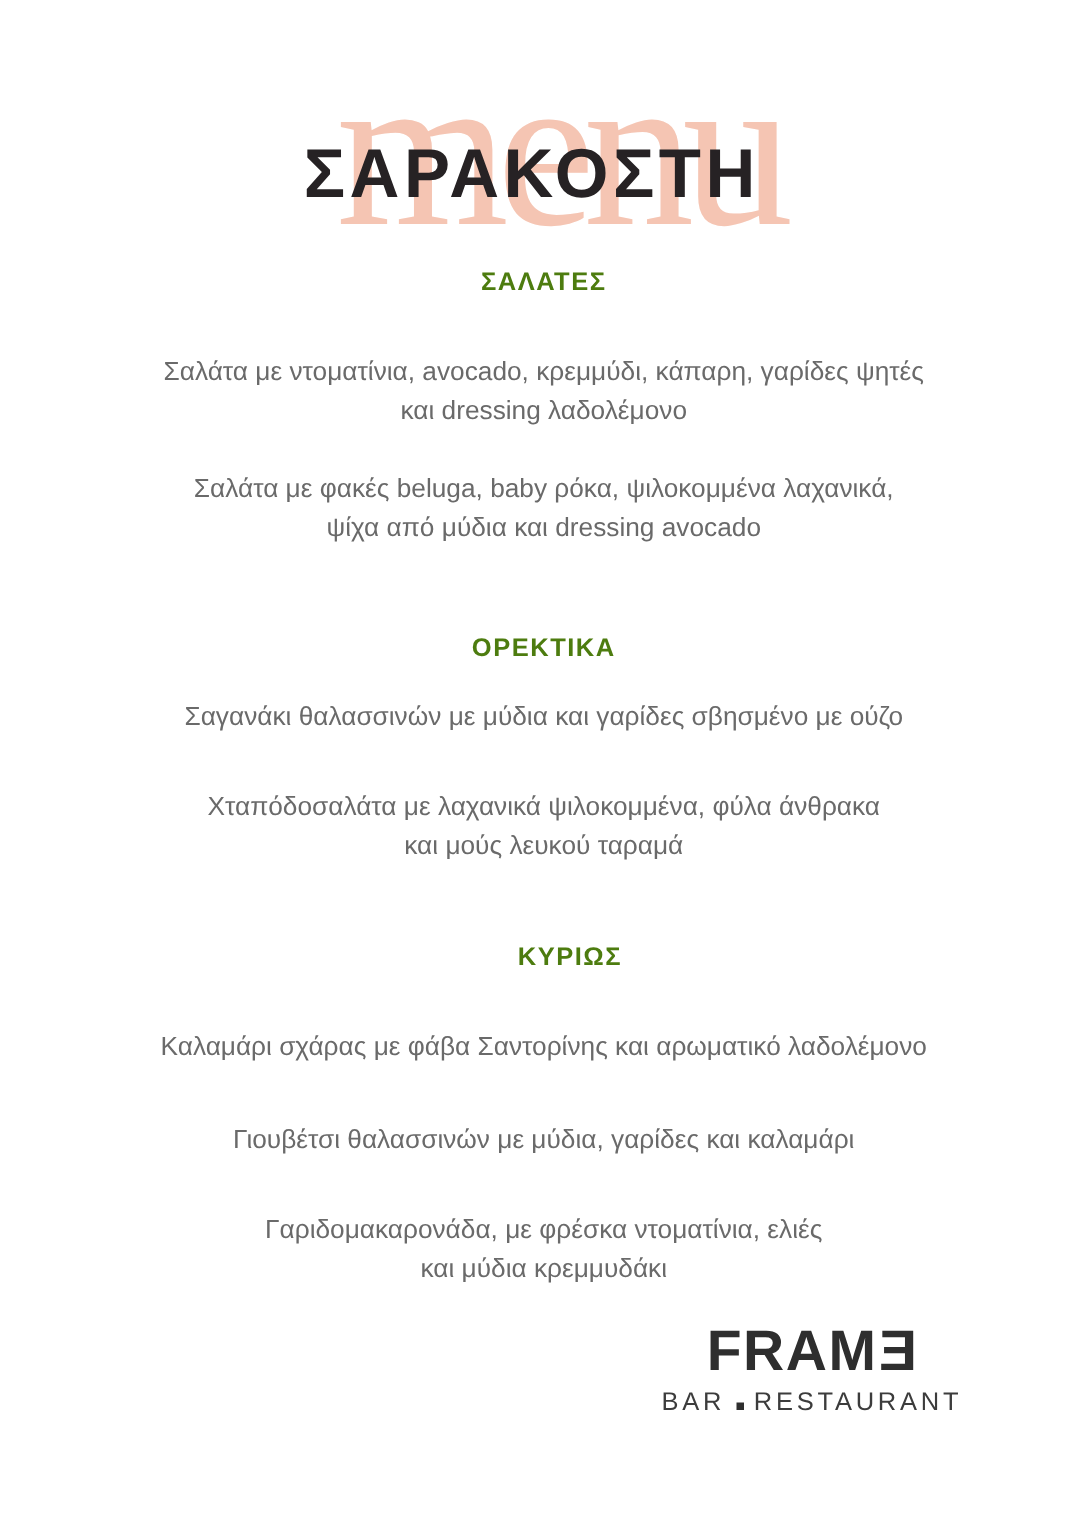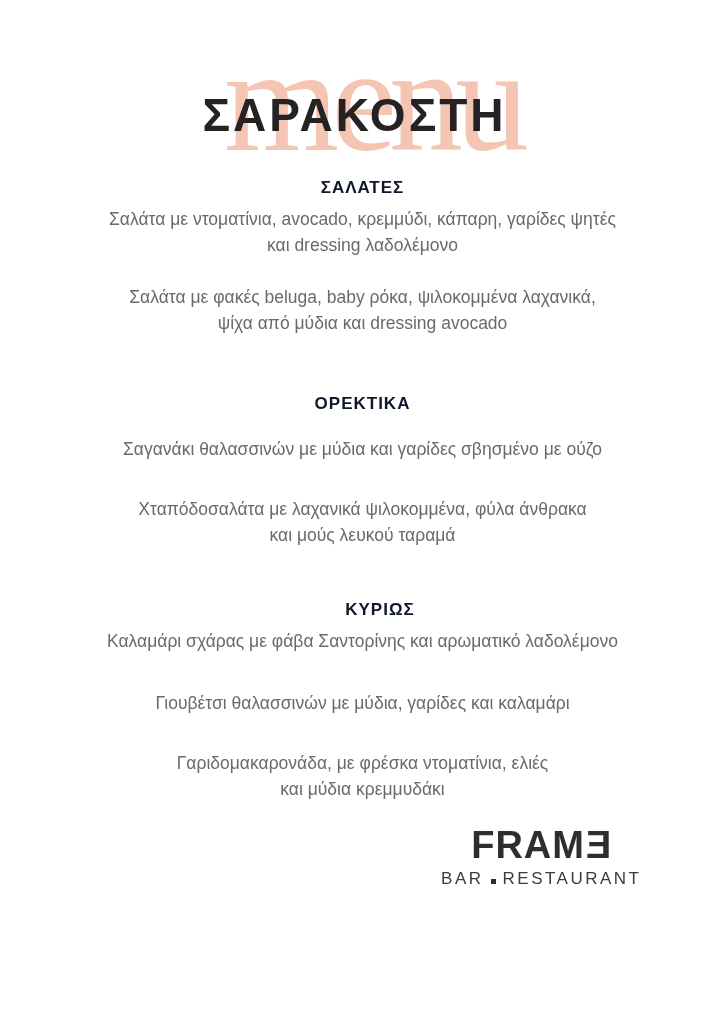--- a/index.html
+++ b/index.html
@@ -42,32 +42,32 @@
     z-index: 2;
   }
 
   
   .menu-body { text-align: center; }
   .section-heading {
     font-size: 17px;
     line-height: 20px;
     font-weight: 700;
     letter-spacing: 1px;
-    color: #0f172a;
+    color: #4d7c0f;
   }
   .dish {
     font-size: 17.5px;
     line-height: 26px;
     font-weight: 400;
     color: #6a6a6a;
   }
   .dish div { min-height: 26px; }
 
   .mt8  { margin-top: 8px; }
-  .mt20 { margin-top: 8px; }
+  .mt20 { margin-top: 36px; }
   .mt22 { margin-top: 22px; }
   .mt26 { margin-top: 26px; }
   .mt30 { margin-top: 30px; }
   .mt34 { margin-top: 34px; }
   .mt36 { margin-top: 36px; }
   .mt52 { margin-top: 52px; padding-left: 35px; }
   .mt58 { margin-top: 58px; }
 
   
   .footer {

